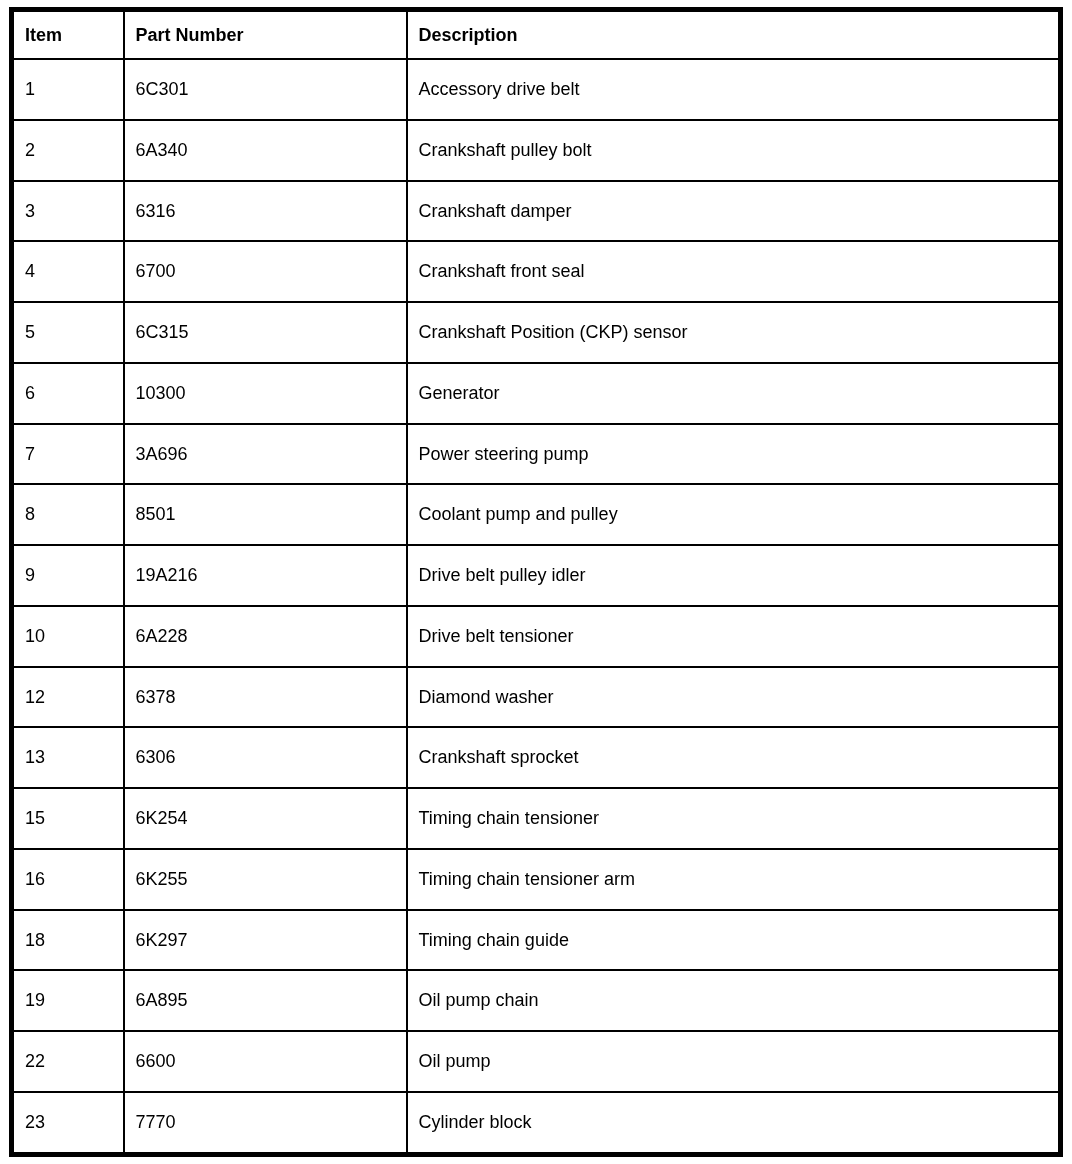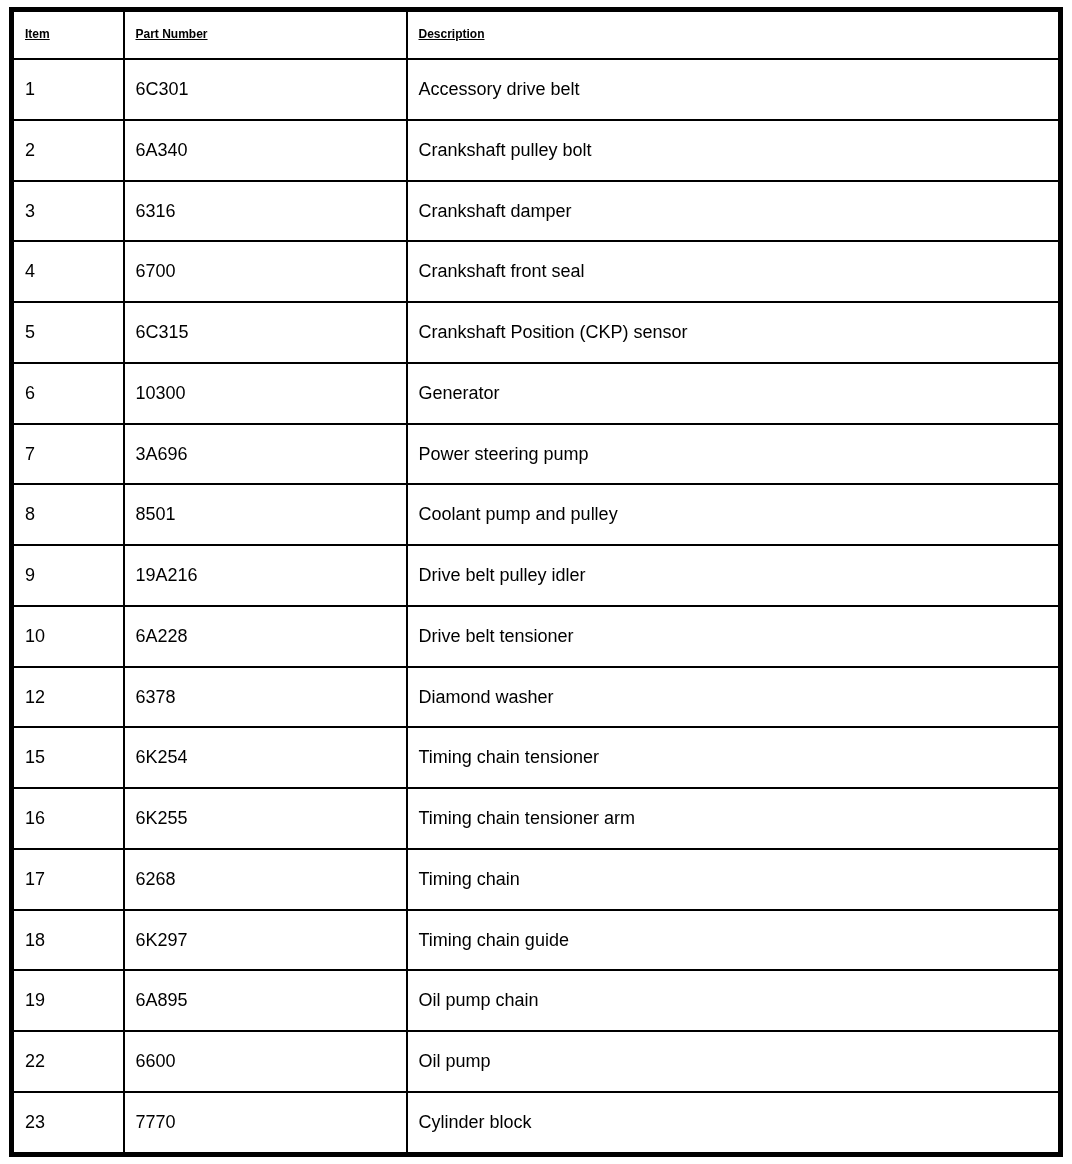--- a/index.html
+++ b/index.html
@@ -30,22 +30,21 @@
     vertical-align: middle;
     color: #000000;
     font-size: 18px;
     line-height: 1.15;
     height: 46px;
     overflow: hidden;
     white-space: nowrap;
   }
   table.parts-table th {
     font-weight: bold;
-    font-size: 12px;
-    text-decoration: underline;
+    font-size: 18px;
   }
   col.col-item { width: 112px; }
   col.col-part { width: 283px; }
   col.col-desc { width: auto; }
 </style>
 </head>
 <body>
 
 <div class="page">
   <table class="parts-table">
@@ -111,33 +110,33 @@
           <td>10</td>
           <td>6A228</td>
           <td>Drive belt tensioner</td>
         </tr>
         <tr>
           <td>12</td>
           <td>6378</td>
           <td>Diamond washer</td>
         </tr>
         <tr>
+          <td>13</td>
+          <td>6306</td>
+          <td>Crankshaft sprocket</td>
+        </tr>
+        <tr>
           <td>15</td>
           <td>6K254</td>
           <td>Timing chain tensioner</td>
         </tr>
         <tr>
           <td>16</td>
           <td>6K255</td>
           <td>Timing chain tensioner arm</td>
-        </tr>
-        <tr>
-          <td>17</td>
-          <td>6268</td>
-          <td>Timing chain</td>
         </tr>
         <tr>
           <td>18</td>
           <td>6K297</td>
           <td>Timing chain guide</td>
         </tr>
         <tr>
           <td>19</td>
           <td>6A895</td>
           <td>Oil pump chain</td>

